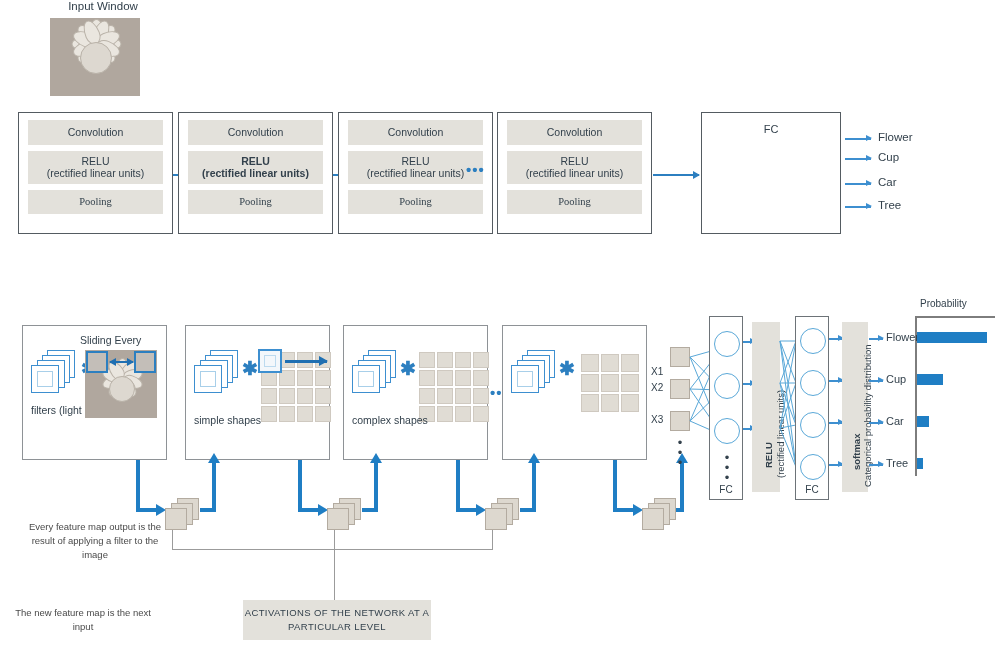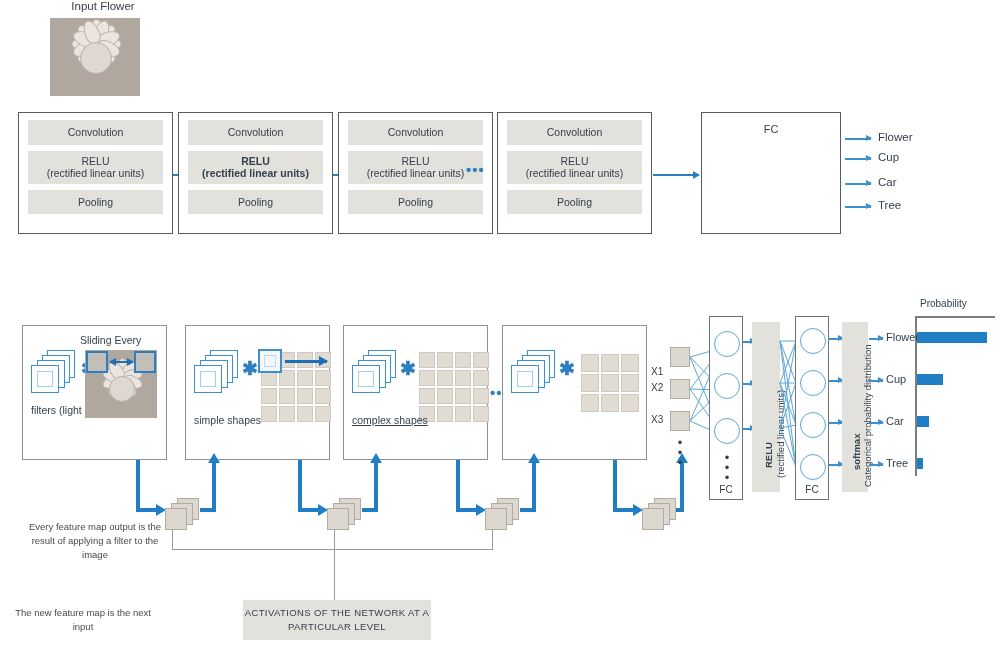--- a/index.html
+++ b/index.html
@@ -13,21 +13,21 @@
   
   #input-title{left:48px;top:0px;width:110px;text-align:center;font-size:11.5px;color:#33414c;}
   #input-img{left:50px;top:18px;width:90px;height:78px;background:#b0a79e;}
   .petal{position:absolute;background:#eae6df;border:1px solid #b9b2a8;border-radius:50% 50% 50% 50%/60% 60% 40% 40%;width:13px;height:23px;transform-origin:50% 100%;}
   .flower-core{position:absolute;left:50%;top:50%;width:30px;height:30px;margin:-15px 0 0 -15px;border-radius:50%;background:#ddd8d0;border:1px solid #b9b2a8;}
 
   
   .stage{position:absolute;top:112px;width:155px;height:122px;background:#ffffff;border:1px solid #545b61;box-sizing:border-box;padding:7px 9px;}
   .stage .bar{background:#e3e1db;color:#33414c;text-align:center;font-size:10.5px;padding:6px 2px;margin-bottom:6px;line-height:1.2;}
   .stage .bar.tall{padding:4px 2px;}
-  .stage .bar.last{margin-bottom:15px;}
+  .stage .bar.last{margin-bottom:15px;font-family:Liberation Serif, serif;}
   .bold{font-weight:bold;}
 
   #fc-stage{position:absolute;left:701px;top:112px;width:140px;height:122px;background:#fff;border:1px solid #545b61;box-sizing:border-box;}
   #fc-stage .fc-title{text-align:center;font-size:11px;padding-top:10px;color:#33414c;}
   #fc-stage .fc-box{position:absolute;left:12px;right:12px;top:38px;bottom:10px;background:#e3e1db;display:flex;align-items:center;justify-content:center;text-align:center;font-size:10.5px;line-height:1.35;color:#33414c;}
 
   
   .harrow{position:absolute;height:2px;background:#2c7fc0;}
   .harrow:after{content:"";position:absolute;right:-1px;top:-3px;border-left:7px solid #2c7fc0;border-top:4px solid transparent;border-bottom:4px solid transparent;}
 
@@ -97,21 +97,21 @@
   #prob-axis{position:absolute;width:1.5px;background:#7d7d7d;}
   #prob-top{position:absolute;height:1.5px;background:#7d7d7d;}
   .pbar{position:absolute;background:#1f7ec4;height:11px;}
   .plab{position:absolute;font-size:11px;color:#33414c;}
   .smallarrow{position:absolute;height:1.5px;background:#3d8fd0;}
   .smallarrow:after{content:"";position:absolute;right:-1px;top:-3px;border-left:6px solid #3d8fd0;border-top:3.5px solid transparent;border-bottom:3.5px solid transparent;}
 </style>
 </head>
 <body>
 
-<div class="abs" id="input-title">Input Flower</div>
+<div class="abs" id="input-title">Input Window</div>
 <div class="abs" id="input-img">
   <div style="position:absolute;left:50%;top:50%;width:0;height:0;">
     <div class="petal" style="left:-6px;top:-38px;transform:rotate(0deg);"></div>
     <div class="petal" style="left:-6px;top:-38px;transform:rotate(45deg);"></div>
     <div class="petal" style="left:-6px;top:-38px;transform:rotate(90deg);"></div>
     <div class="petal" style="left:-6px;top:-38px;transform:rotate(135deg);"></div>
     <div class="petal" style="left:-6px;top:-38px;transform:rotate(180deg);"></div>
     <div class="petal" style="left:-6px;top:-38px;transform:rotate(225deg);"></div>
     <div class="petal" style="left:-6px;top:-38px;transform:rotate(270deg);"></div>
     <div class="petal" style="left:-6px;top:-38px;transform:rotate(315deg);"></div>
@@ -290,21 +290,21 @@
       <div class="gcell"></div>
     <div class="gcell"></div>
       <div class="gcell"></div>
       <div class="gcell"></div>
       <div class="gcell"></div>
     <div class="gcell"></div>
       <div class="gcell"></div>
       <div class="gcell"></div>
       <div class="gcell"></div>
   </div>
-  <div class="cap" style="top:88px;text-decoration:underline;">complex shapes</div>
+  <div class="cap" style="top:88px;">complex shapes</div>
 </div>
 
 <div class="dots3" style="left:490px;top:385px;">•••</div>
 
 <div class="panel" style="left:502px;width:145px;">
   <div class="fstack" style="left:8px;top:24px;">
     <div class="fsq" style="left:16px;top:0px;">
         <i></i>
       </div>
     <div class="fsq" style="left:11px;top:5px;">

